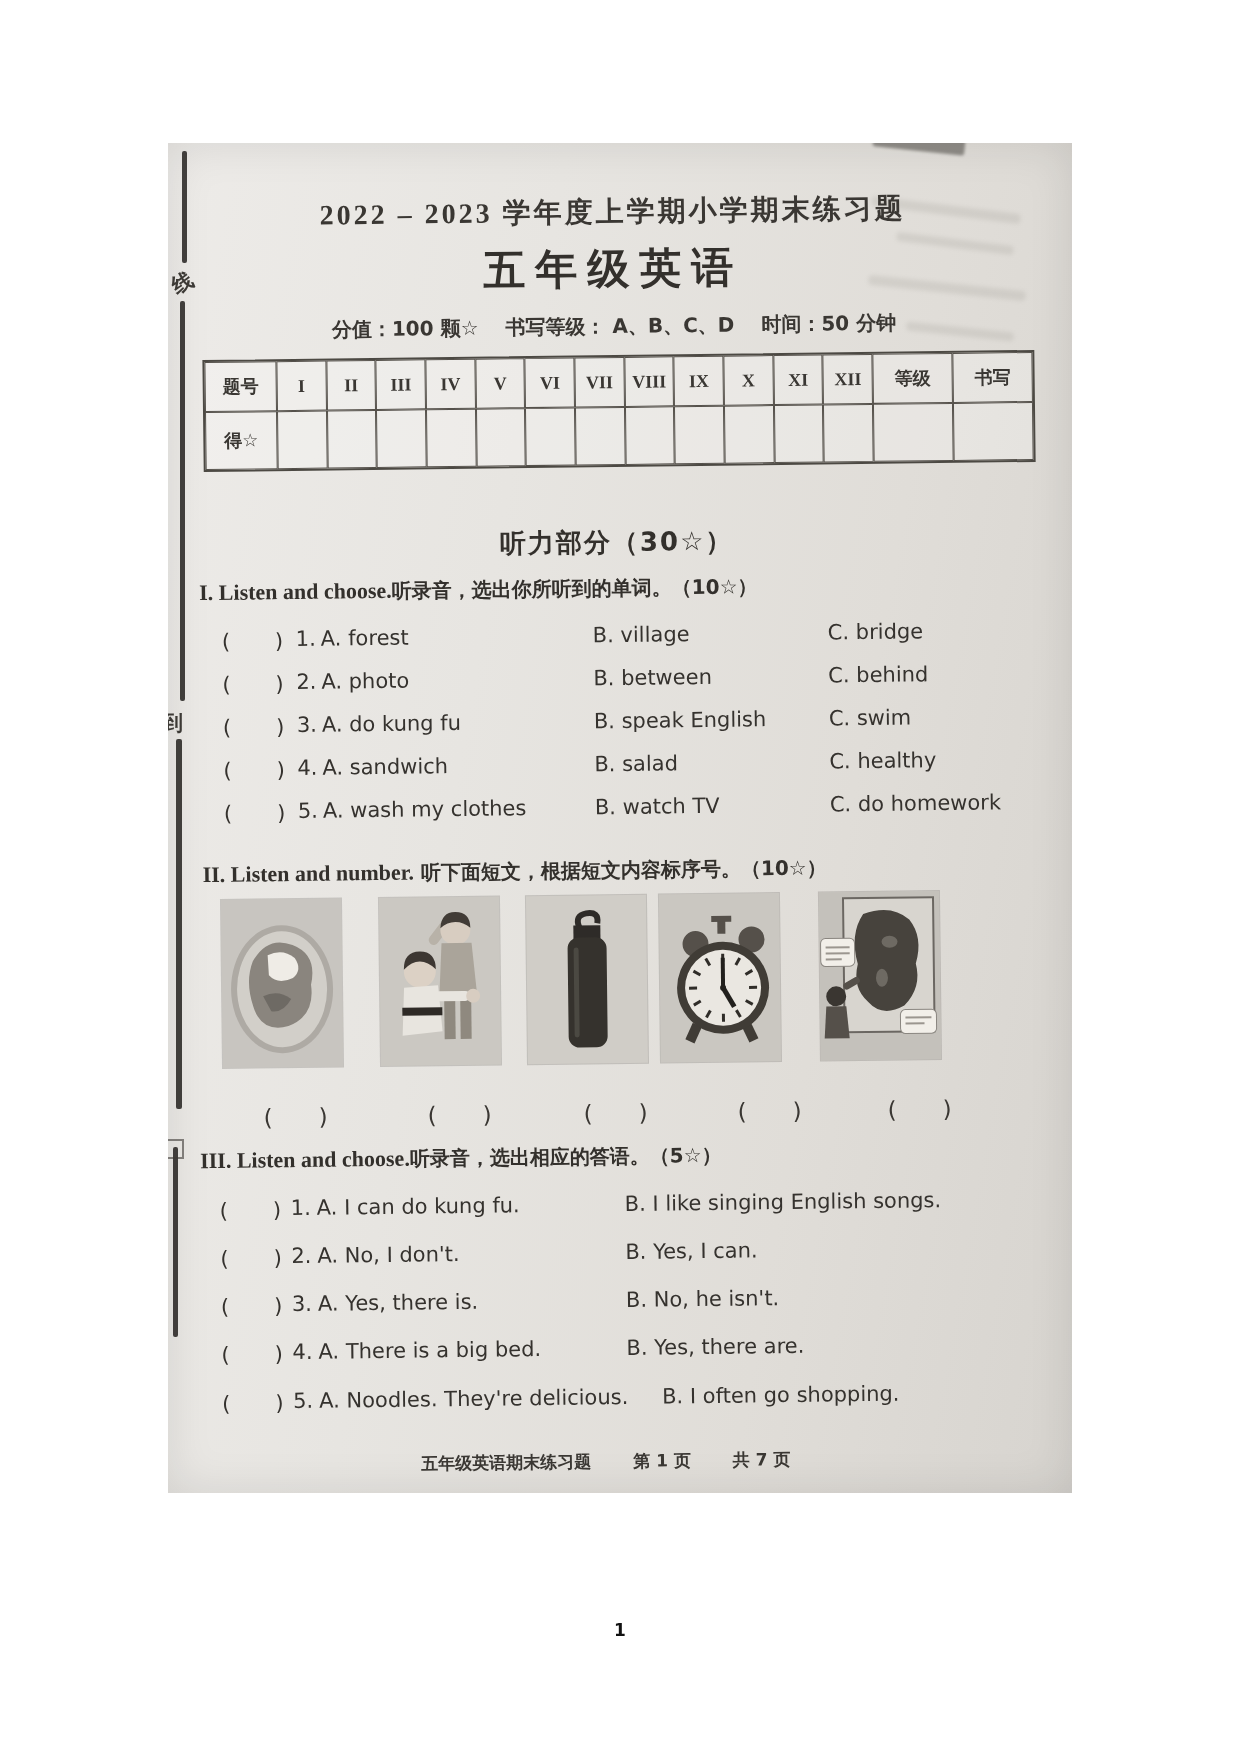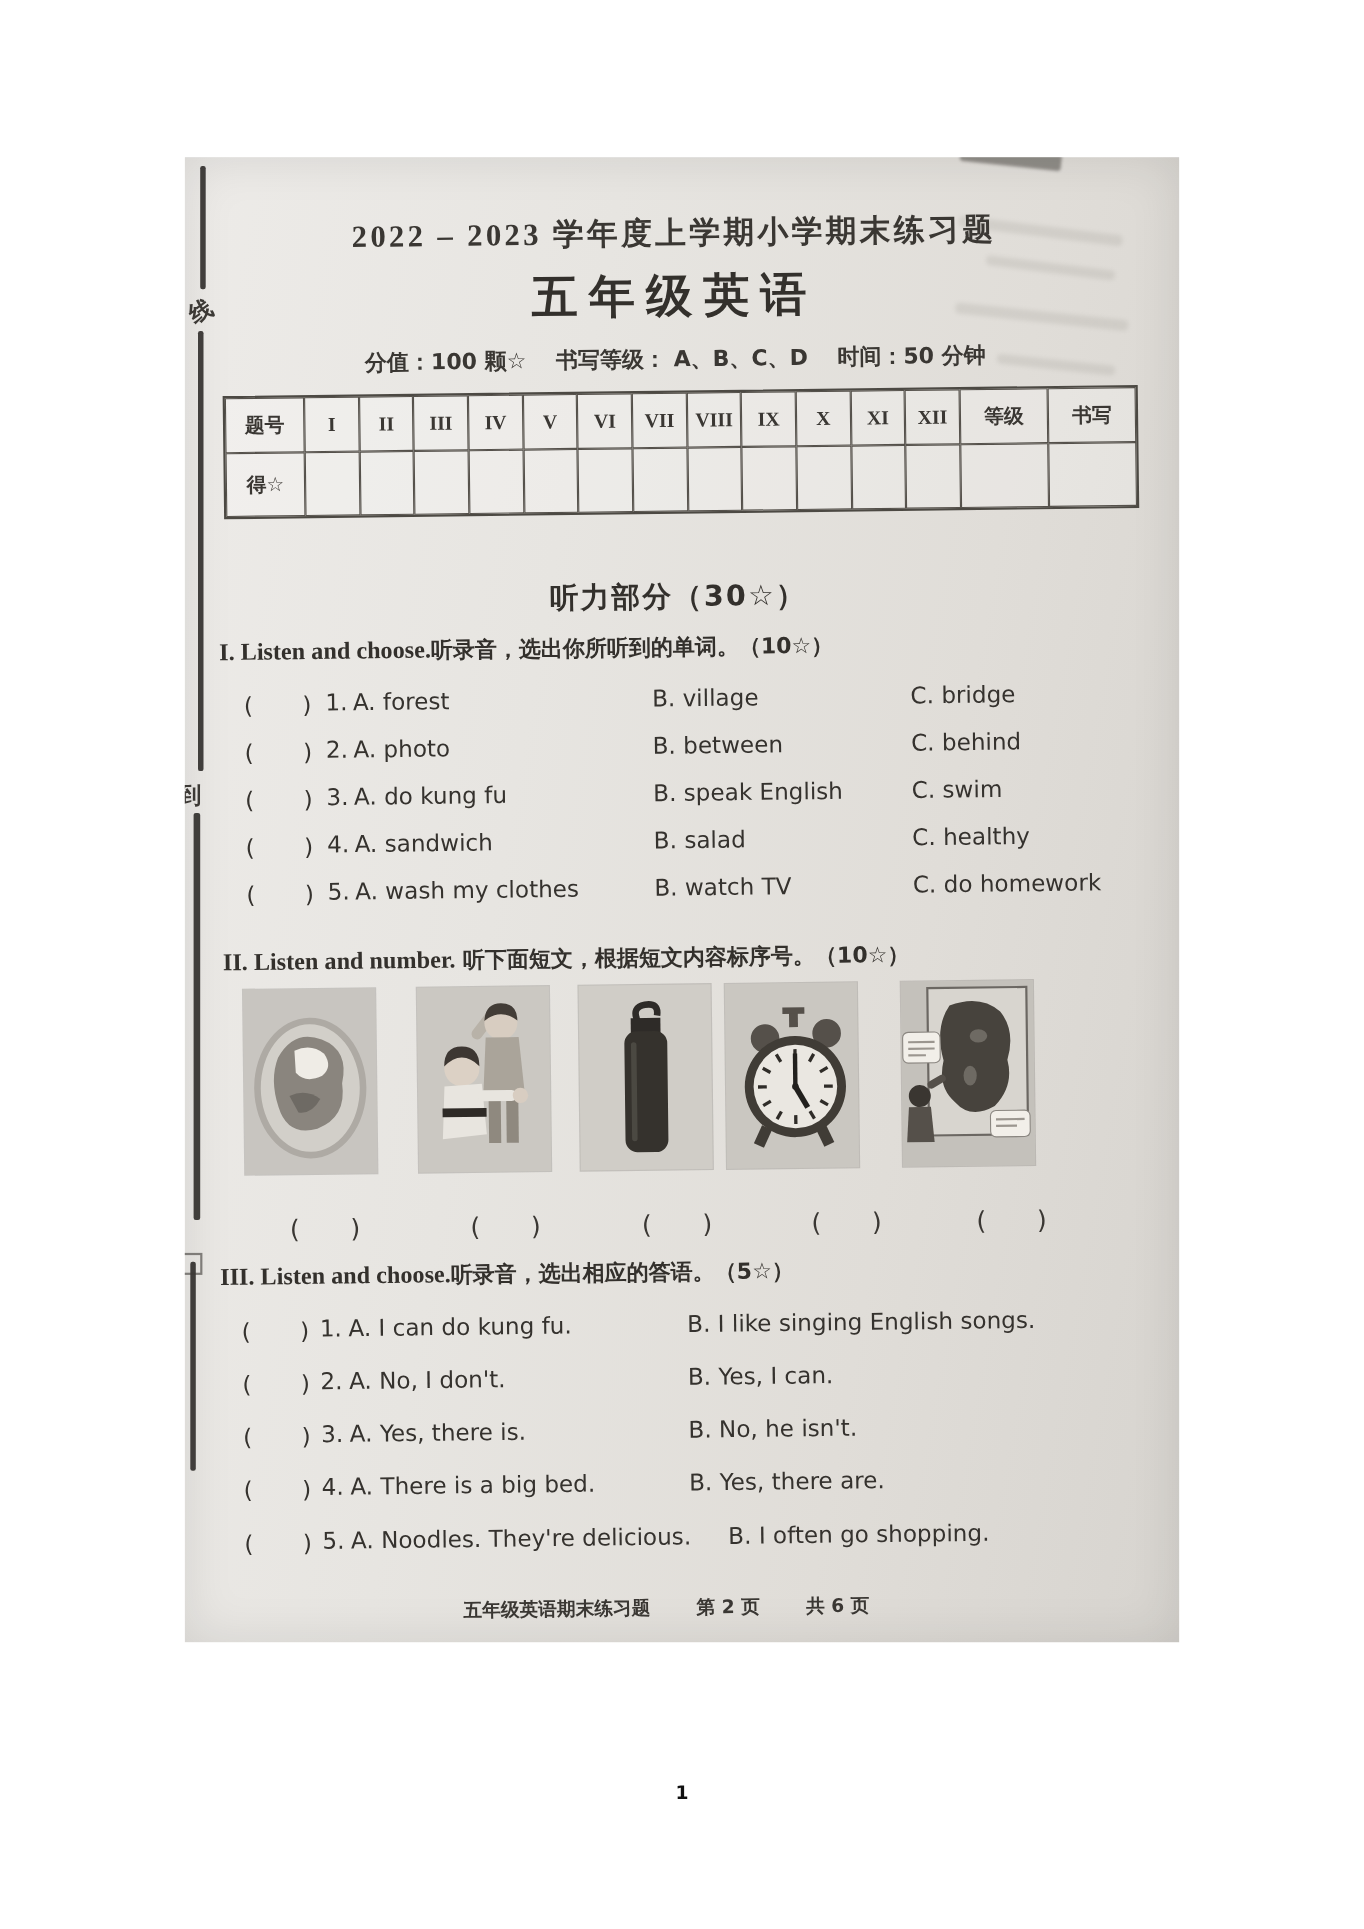--- a/index.html
+++ b/index.html
@@ -276,22 +276,22 @@
       </div>
       <div class="abs qrow" style="top:1242px;">
         <span style="left:47px;" class="paren">(　　)</span>
         <span style="left:118px;">5.</span>
         <span style="left:144px;">A. Noodles. They're delicious.</span>
         <span style="left:487px;">B. I often go shopping.</span>
       </div>
 
       <div class="abs footer">
         <span>五年级英语期末练习题</span>
-        <span>第 2 页</span>
-        <span>共 6 页</span>
+        <span>第 1 页</span>
+        <span>共 7 页</span>
       </div>
 
     </div>
   </div>
 
   <div class="abs pagenum">1</div>
 
 </div>
 
 </body></html>

